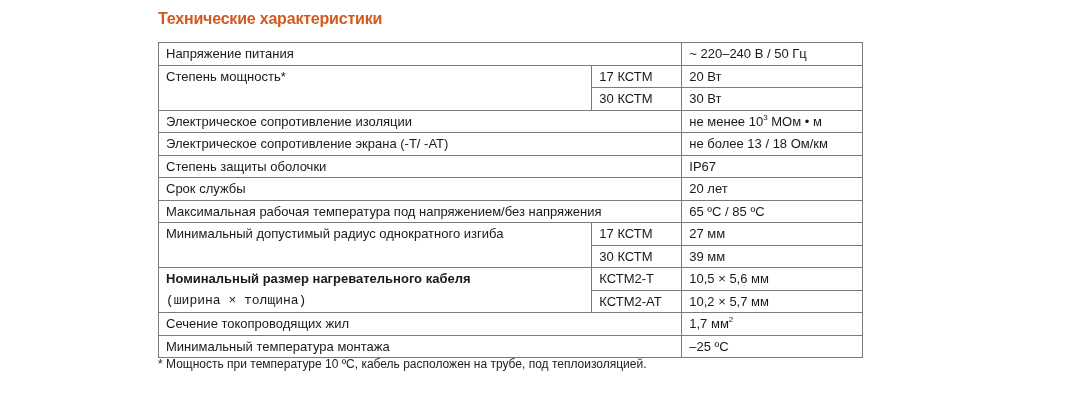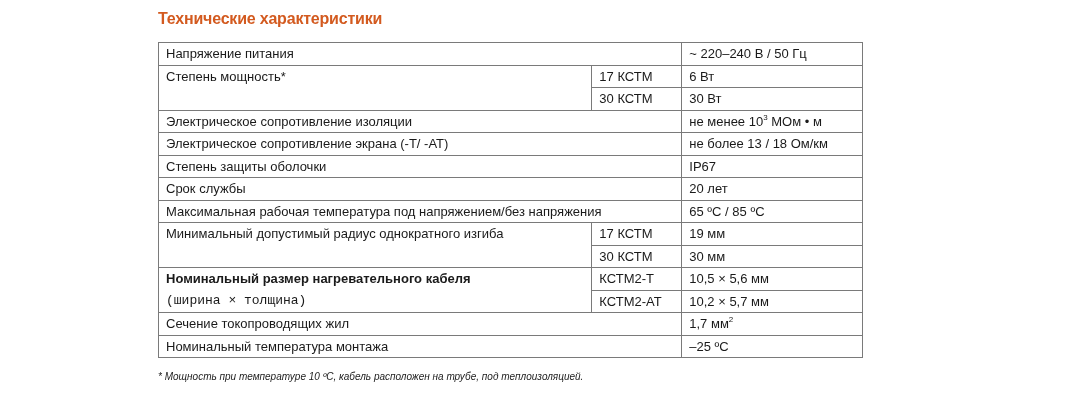--- a/index.html
+++ b/index.html
@@ -8,42 +8,42 @@
   .title { position:absolute; left:158px; top:10px; font-size:16px; font-weight:bold;
            color:#d35a1f; letter-spacing:-0.2px; }
   table.spec { position:absolute; left:158px; top:42px; border-collapse:collapse;
                width:705px; font-size:13px; }
   table.spec td { border:1px solid #7a7a7a; height:21.5px; padding:0 0 0 7px;
                   vertical-align:top; line-height:21px; }
   col.c1 { width:434px; } col.c2 { width:90px; } col.c3 { width:181px; }
   td.nob { border-bottom:none !important;font-weight:bold; }
   td.not { border-top:none !important;font-family:Liberation Mono, monospace; }
   sup { font-size:8px; line-height:0; vertical-align:6px; }
-  .foot { position:absolute; left:158px; top:371px; font-size:10px; font-style:italic; color:#222; }
+  .foot { position:absolute; left:158px; top:357px; font-size:12px; color:#222; }
 </style>
 </head>
 <body>
 
 <div class="title">Технические характеристики</div>
 
 <table class="spec">
   <colgroup>
       <col class="c1">
       <col class="c2">
       <col class="c3">
     </colgroup>
   <tbody>
       <tr>
     <td colspan="2">Напряжение питания</td>
     <td>~ 220–240 В / 50 Гц</td>
   </tr>
   <tr>
     <td rowspan="2">Степень мощность*</td>
     <td>17 КСТМ</td>
-    <td>6 Вт</td>
+    <td>20 Вт</td>
   </tr>
   <tr>
     <td>30 КСТМ</td>
     <td>30 Вт</td>
   </tr>
   <tr>
     <td colspan="2">Электрическое сопротивление изоляции</td>
     <td><span>не менее 10</span><sup>3</sup><span> МОм • м</span></td>
   </tr>
   <tr>
@@ -58,40 +58,40 @@
     <td colspan="2">Срок службы</td>
     <td>20 лет</td>
   </tr>
   <tr>
     <td colspan="2">Максимальная рабочая температура под напряжением/без напряжения</td>
     <td>65 ºС / 85 ºС</td>
   </tr>
   <tr>
     <td rowspan="2">Минимальный допустимый радиус однократного изгиба</td>
     <td>17 КСТМ</td>
-    <td>19 мм</td>
+    <td>27 мм</td>
   </tr>
   <tr>
     <td>30 КСТМ</td>
-    <td>30 мм</td>
+    <td>39 мм</td>
   </tr>
   <tr>
     <td class="nob">Номинальный размер нагревательного кабеля</td>
     <td>КСТМ2-Т</td>
     <td>10,5 × 5,6 мм</td>
   </tr>
   <tr>
     <td class="not">(ширина × толщина)</td>
     <td>КСТМ2-АТ</td>
     <td>10,2 × 5,7 мм</td>
   </tr>
   <tr>
     <td colspan="2">Сечение токопроводящих жил</td>
     <td><span>1,7 мм</span><sup>2</sup></td>
   </tr>
   <tr>
-    <td colspan="2">Номинальный температура монтажа</td>
+    <td colspan="2">Минимальный температура монтажа</td>
     <td>–25 ºС</td>
   </tr>
 </tbody>
   </table>
 
 <div class="foot">* Мощность при температуре 10 ºС, кабель расположен на трубе, под теплоизоляцией.</div>
 
 </body></html>

